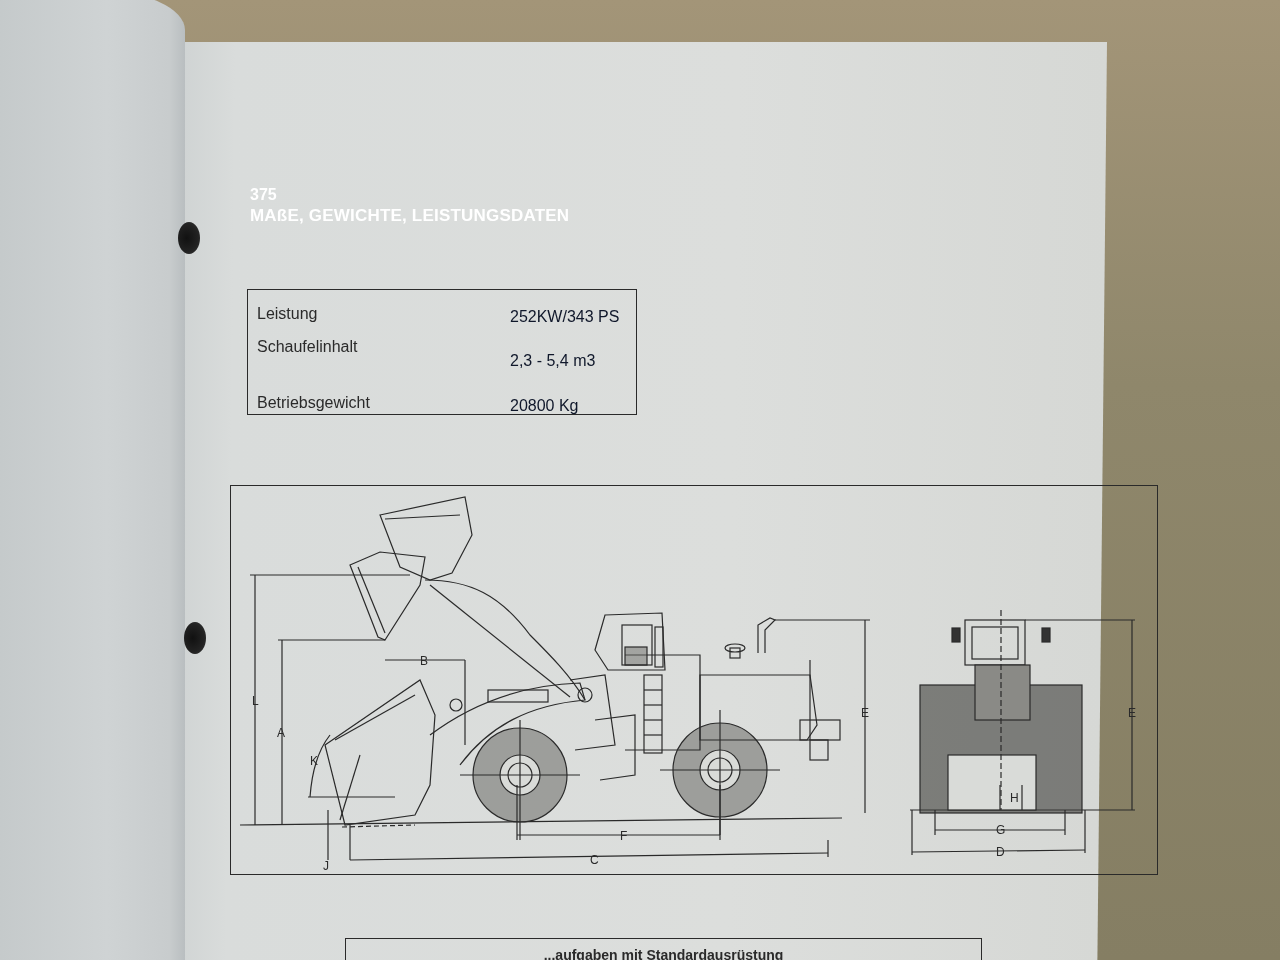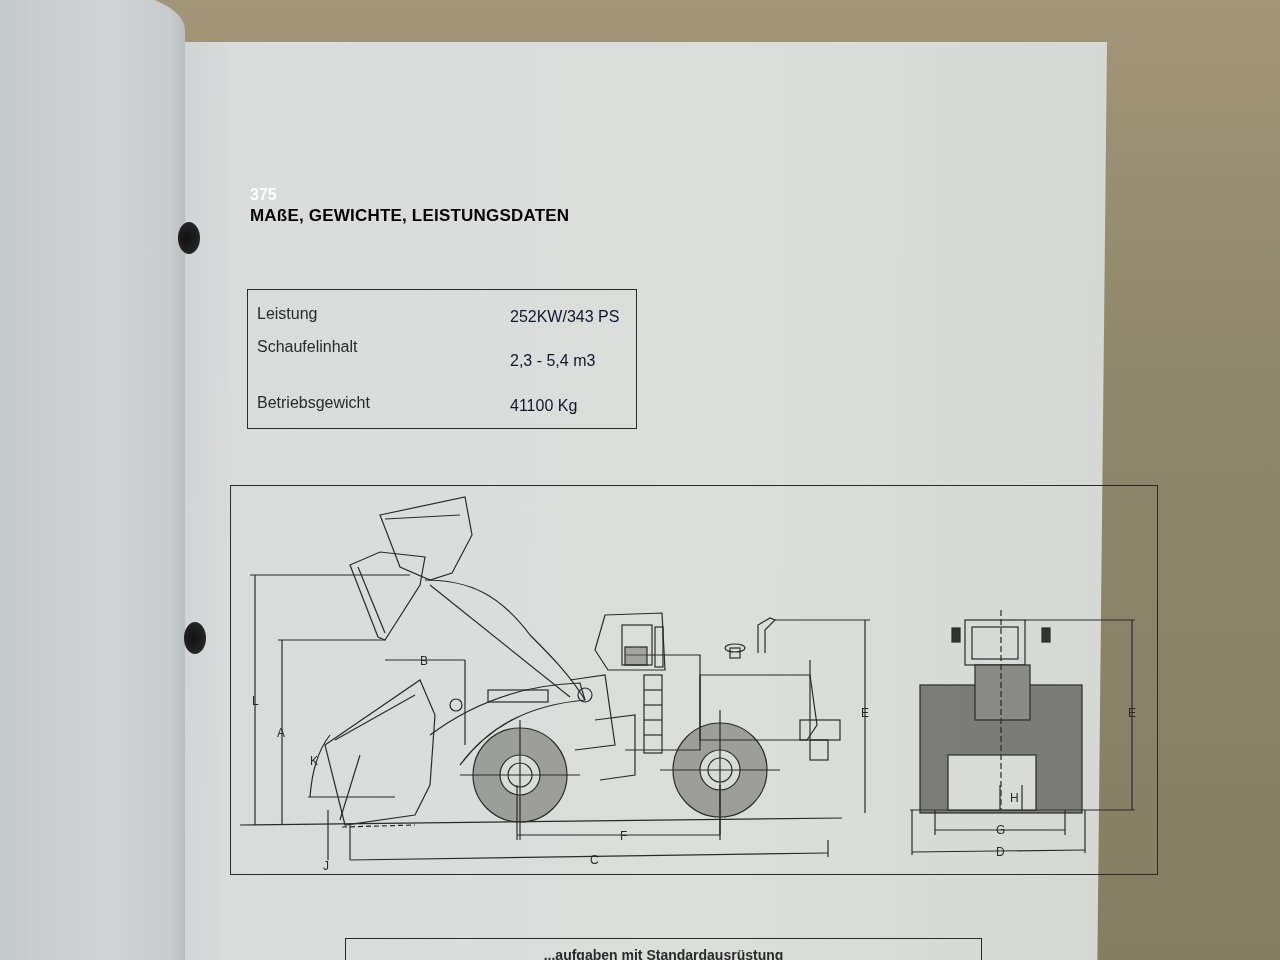--- a/index.html
+++ b/index.html
@@ -24,24 +24,24 @@
     border-top-right-radius:90px 40px;
   }
   .hole {
     position:absolute; width:22px; height:32px; border-radius:50%;
     background:radial-gradient(ellipse at 40% 50%,#111 0%,#222 60%,#3a3a3a 100%);
   }
   .page-num {
     position:absolute; left:250px; top:186px; font-size:16px; font-weight:bold; color:#ffffff;
   }
   .page-title {
-    position:absolute; left:250px; top:206px; font-size:17px; font-weight:bold; color:#000000; letter-spacing:0.2px;
+    position:absolute; left:250px; top:206px; font-size:17px; font-weight:bold; color:#ffffff; letter-spacing:0.2px;
   }
   .spec-box {
-    position:absolute; left:247px; top:289px; width:390px; height:140px;
+    position:absolute; left:247px; top:289px; width:390px; height:126px;
     border:1.5px solid #2a2a2a; box-sizing:border-box;
   }
   .spec-row { position:absolute; left:9px; font-size:16px; color:#2a2a2a; }
   .spec-val { position:absolute; left:262px; font-size:16px; color:#0f172a; }
   .diagram-frame {
     position:absolute; left:230px; top:485px; width:928px; height:390px;
     border:1.5px solid #2a2a2a; box-sizing:border-box;
   }
   .diagram-svg { position:absolute; left:230px; top:485px; }
   .dim-label { font-family:"Liberation Sans", sans-serif; font-size:12px; fill:#2a2a2a; }
@@ -67,21 +67,21 @@
 
 <div class="page-num">375</div>
 <div class="page-title">MAßE, GEWICHTE, LEISTUNGSDATEN</div>
 
 <div class="spec-box">
   <div class="spec-row" style="top:15px;">Leistung</div>
   <div class="spec-val" style="top:18px;">252KW/343 PS</div>
   <div class="spec-row" style="top:48px;">Schaufelinhalt</div>
   <div class="spec-val" style="top:62px;">2,3 - 5,4 m3</div>
   <div class="spec-row" style="top:104px;">Betriebsgewicht</div>
-  <div class="spec-val" style="top:107px;">41100 Kg</div>
+  <div class="spec-val" style="top:107px;">20800 Kg</div>
 </div>
 
 <div class="diagram-frame"></div>
 
 <svg class="diagram-svg" width="928" height="390" viewBox="0 0 928 390">
   <g stroke="#2a2a2a" fill="none" stroke-width="1.2">
 
     <line x1="10" y1="340" x2="612" y2="333"></line>
     <line x1="680" y1="325" x2="905" y2="325"></line>
 

